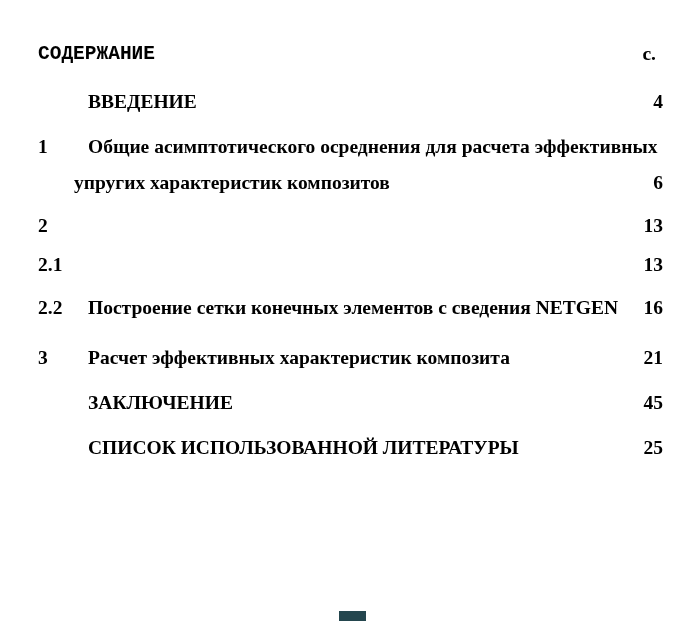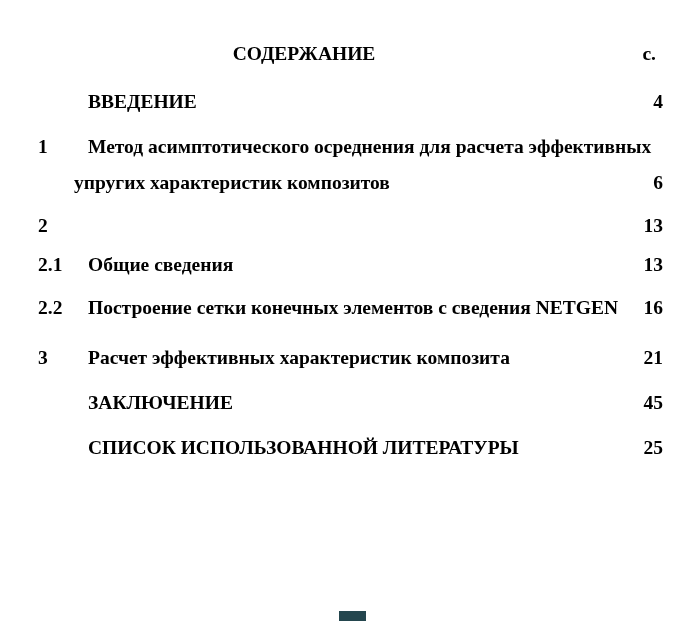--- a/index.html
+++ b/index.html
@@ -44,21 +44,21 @@
     position: absolute;
     right: 0;
     top: 0;
     text-align: right;
   }
   .title-center {
     position: absolute;
     left: 0;
     top: 0;
     width: 532px;
-    text-align: center;
+    font-family: Liberation Mono, monospace;
   }
   .pg-col {
     right: 7px;
   }
   .footer-mark {
     position: absolute;
     left: 339px;
     top: 611px;
     width: 27px;
     height: 10px;
@@ -74,36 +74,35 @@
     <span class="pg pg-col">с.</span>
   </div>
 
   <div class="row" style="top:89px">
     <span class="txt">ВВЕДЕНИЕ</span>
     <span class="pg">4</span>
   </div>
 
   <div class="row" style="top:134px">
     <span class="num">1</span>
-    <span class="txt">Метод асимптотического осреднения для расчета эффективных</span>
+    <span class="txt">Общие асимптотического осреднения для расчета эффективных</span>
   </div>
 
   <div class="row" style="top:170px">
     <span class="txt txt-flush">упругих характеристик композитов</span>
     <span class="pg">6</span>
   </div>
 
   <div class="row" style="top:213px">
     <span class="num">2</span>
     <span class="pg">13</span>
   </div>
 
   <div class="row" style="top:252px">
     <span class="num">2.1</span>
-    <span class="txt">Общие сведения</span>
     <span class="pg">13</span>
   </div>
 
   <div class="row" style="top:295px">
     <span class="num">2.2</span>
     <span class="txt">Построение сетки конечных элементов с сведения NETGEN</span>
     <span class="pg">16</span>
   </div>
 
   <div class="row" style="top:345px">

